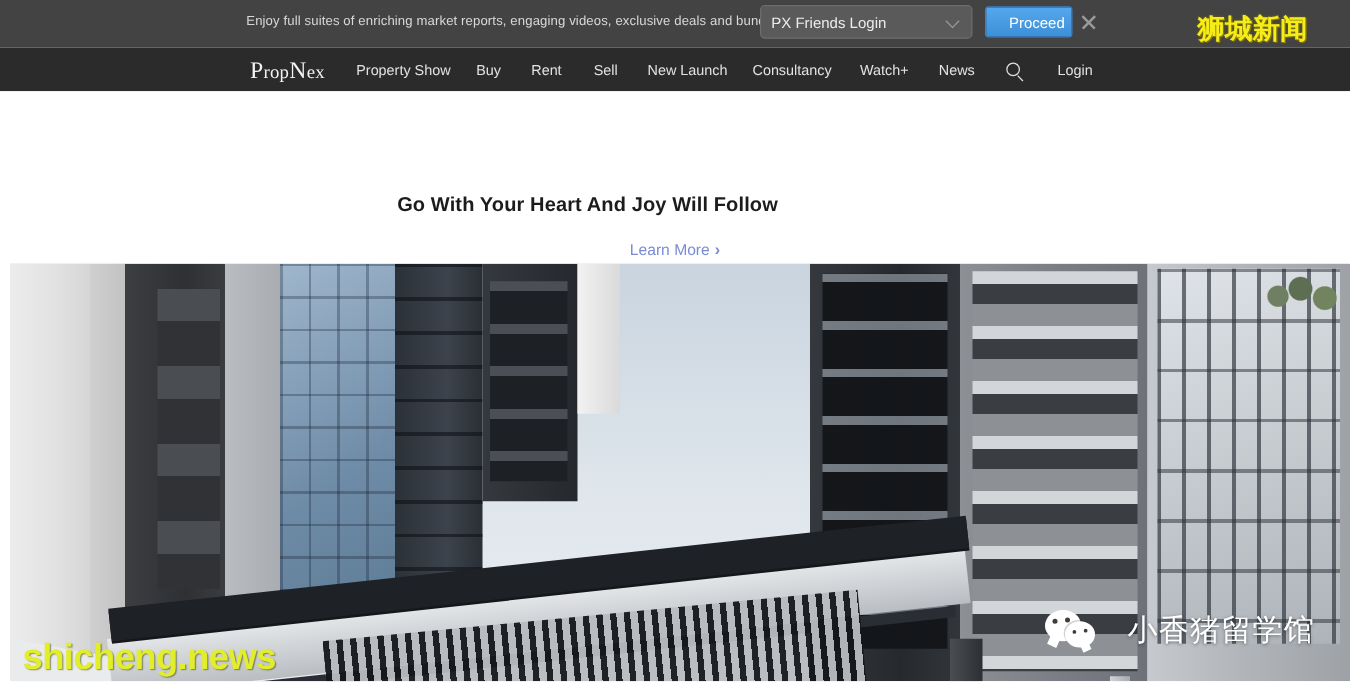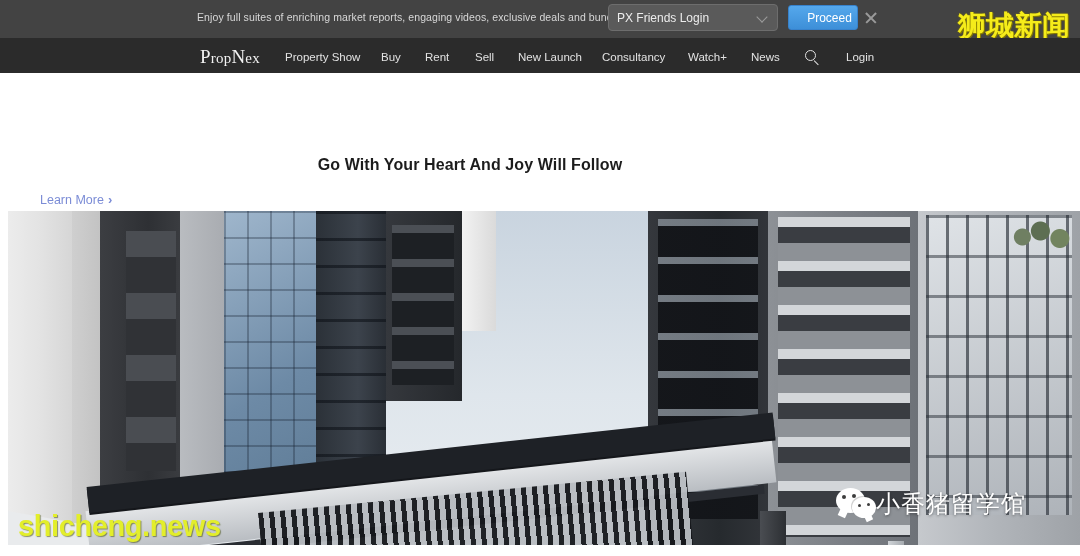--- a/index.html
+++ b/index.html
@@ -39,21 +39,21 @@
   .close-x:before,.close-x:after{
     content:""; position:absolute; left:2px; top:8px; width:14px; height:1.6px;
     background:#9a9a9a;
   }
   .close-x:before{ transform:rotate(45deg); }
   .close-x:after { transform:rotate(-45deg); }
 
   
   .wm-cn{
     position:absolute; left:958px; top:12px;
-    font-size:28px; font-weight:bold; color:#f5ec1a;
+    font-size:22px; font-weight:bold; color:#f5ec1a;
     text-shadow:0 0 2px #7a7000, 1px 1px 0 #8a7d00;
     letter-spacing:0px; white-space:nowrap; line-height:1;
   }
 
   
   .navbar{
     position:relative; width:1080px; height:35px; background:#2b2b2b;
   }
   .nav-logo{
     position:absolute; left:200px; top:8px;
@@ -83,22 +83,22 @@
   }
   .hero-title{
     position:absolute; top:43px; width:1080px; text-align:center;
     font-size:29px; font-weight:bold; color:#1c1c1c; letter-spacing:.4px;
   }
   .hero-sub{
     position:absolute; top:83px; width:940px; text-align:center;
     font-size:16px; font-weight:bold; color:#1c1c1c; letter-spacing:.1px;
   }
   .learn-more{
-    position:absolute; top:119px; width:1080px; text-align:left;
-    font-size:12.5px; color:#7b8cd6; cursor:pointer;padding-left:40px;
+    position:absolute; top:119px; width:1080px; text-align:center;
+    font-size:12.5px; color:#7b8cd6; cursor:pointer;
   }
   .learn-more .arw{ font-weight:bold; margin-left:4px; font-size:13px; }
 
   
   .img-wrap{
     position:absolute; left:8px; top:211px; width:1072px; height:334px;
     overflow:hidden; background:#c7ccd2;
   }
   .sky{ position:absolute; inset:0;
     background:linear-gradient(#c9d4df 0%, #dfe6ec 55%, #e9edf1 100%); }
@@ -185,21 +185,21 @@
     background:linear-gradient(90deg,#d0d4d8,#a5aaaf); }
 
   
   .wm-shicheng{
     position:absolute; left:18px; top:512px;
     font-size:29px; font-weight:bold; color:#e3ee2b; line-height:1;
     text-shadow:1px 1px 1px rgba(60,70,0,.55);
     letter-spacing:-.4px; white-space:nowrap;
   }
   .wm-wechat{
-    position:absolute; left:836px; top:488px; display:flex; align-items:center; gap:0;
+    position:absolute; left:836px; top:488px; display:flex; align-items:center; gap:26px;
   }
   .wechat-icon{ position:relative; width:40px; height:32px; }
   .wechat-icon .b1{
     position:absolute; left:0; top:0; width:29px; height:25px; border-radius:50%;
     background:#ffffff;
   }
   .wechat-icon .b1:after{
     content:""; position:absolute; left:3px; bottom:-4px; width:8px; height:8px;
     background:#ffffff; transform:rotate(25deg);
   }

